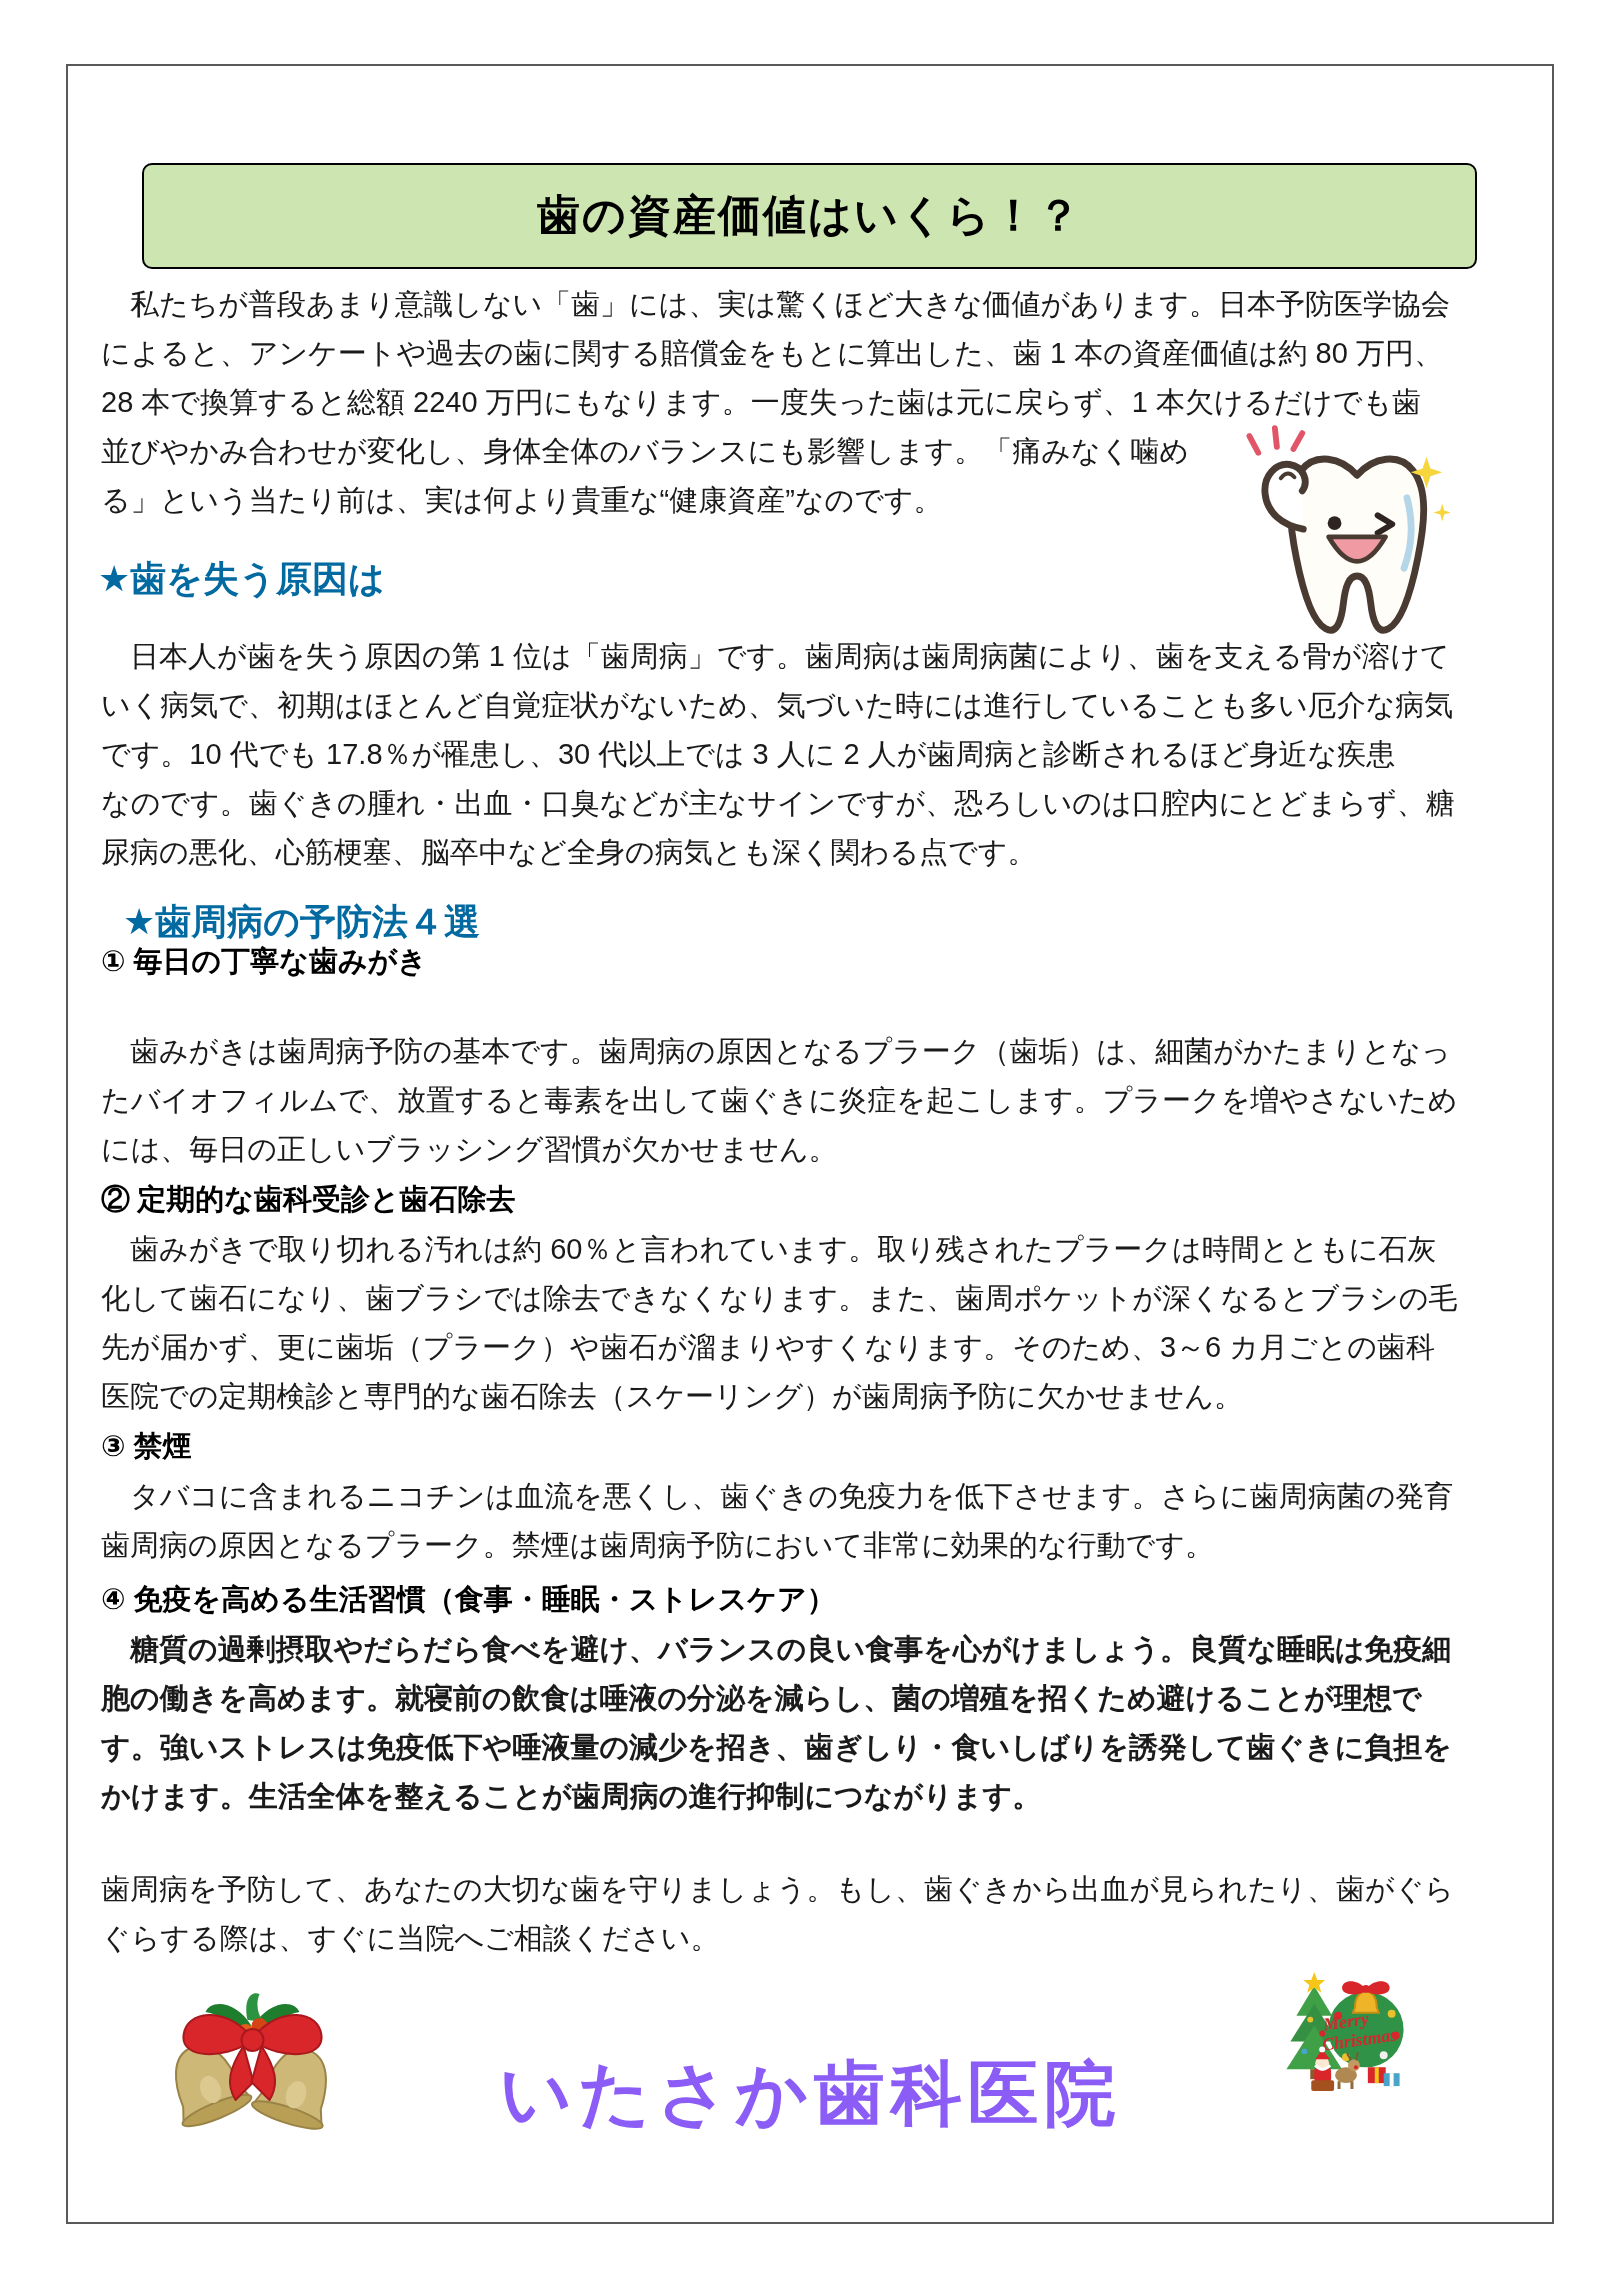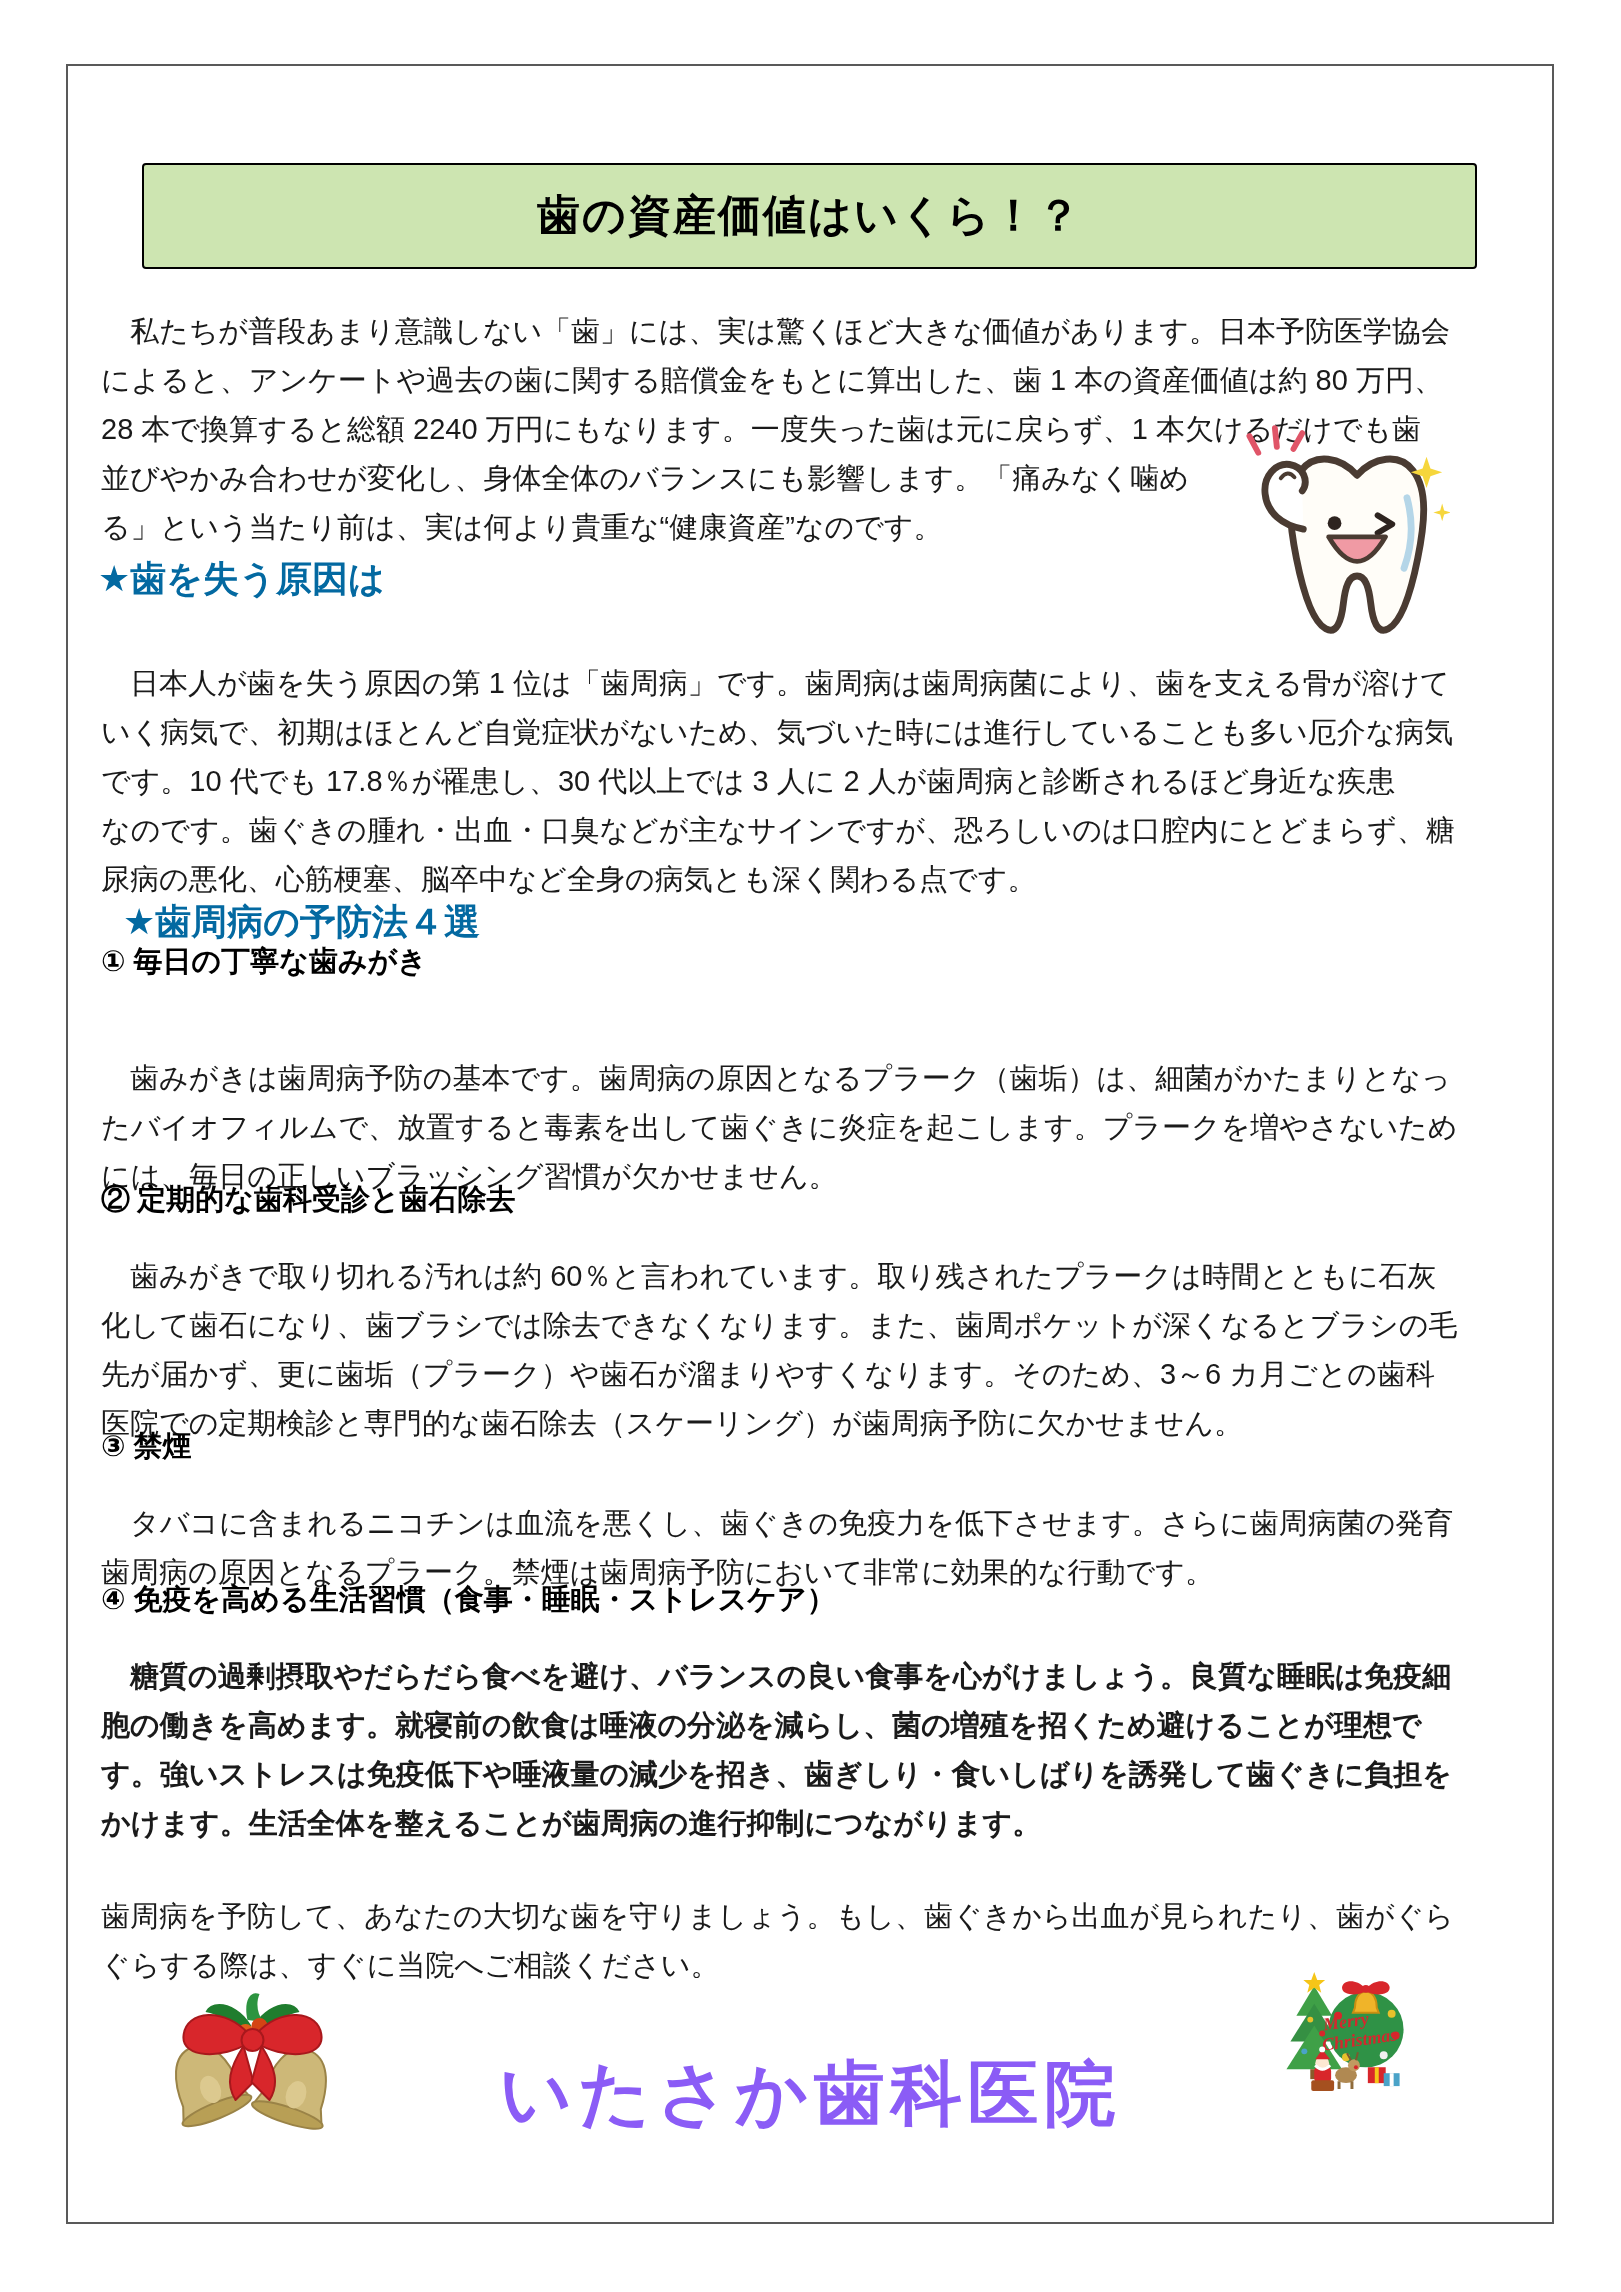--- a/index.html
+++ b/index.html
@@ -8,26 +8,26 @@
     font-family:"Liberation Sans","DejaVu Sans",sans-serif; color:#1a1a1a;
     overflow:hidden;
   }
   .frame {
     position:absolute; left:66px; top:64px; width:1488px; height:2160px;
     border:2.9px solid #595959; box-sizing:border-box;
   }
   .banner {
     position:absolute; left:142px; top:163px; width:1335px; height:106px;
     box-sizing:border-box; background:#cde5b1; border:2.9px solid #000000;
-    border-radius:4px; display:flex; align-items:center; justify-content:center;
+    border-radius:10px; display:flex; align-items:center; justify-content:center;
   }
   .banner-title { font-size:43px; font-weight:bold; letter-spacing:2px; color:#000; }
   .body-text {
     position:absolute; left:101px; width:1431px;
-    font-size:29px; line-height:49px; white-space:pre-line;margin-top:27px;
+    font-size:29px; line-height:49px; white-space:pre-line;
   }
   .section-heading {
     position:absolute; left:98px; font-size:36px; font-weight:bold; color:#0369a1;
   }
   .item-heading {
     position:absolute; left:101px; font-size:29px; font-weight:bold; color:#000;
   }
   .illu { position:absolute; }
   .clinic-name {
     position:absolute; left:0; top:2047px; width:1621px; text-align:center;

